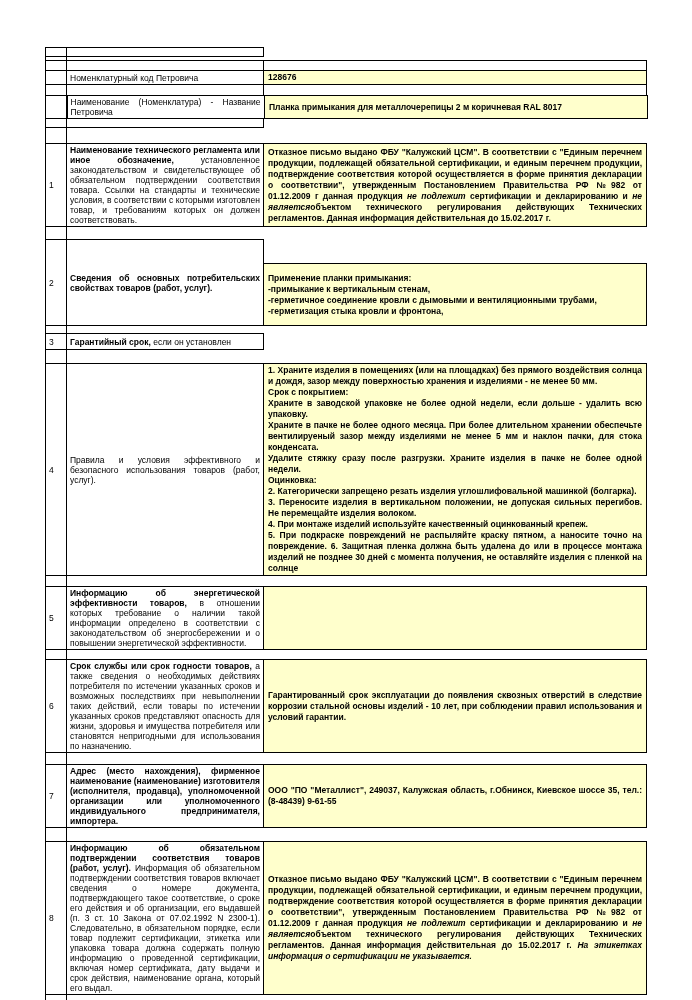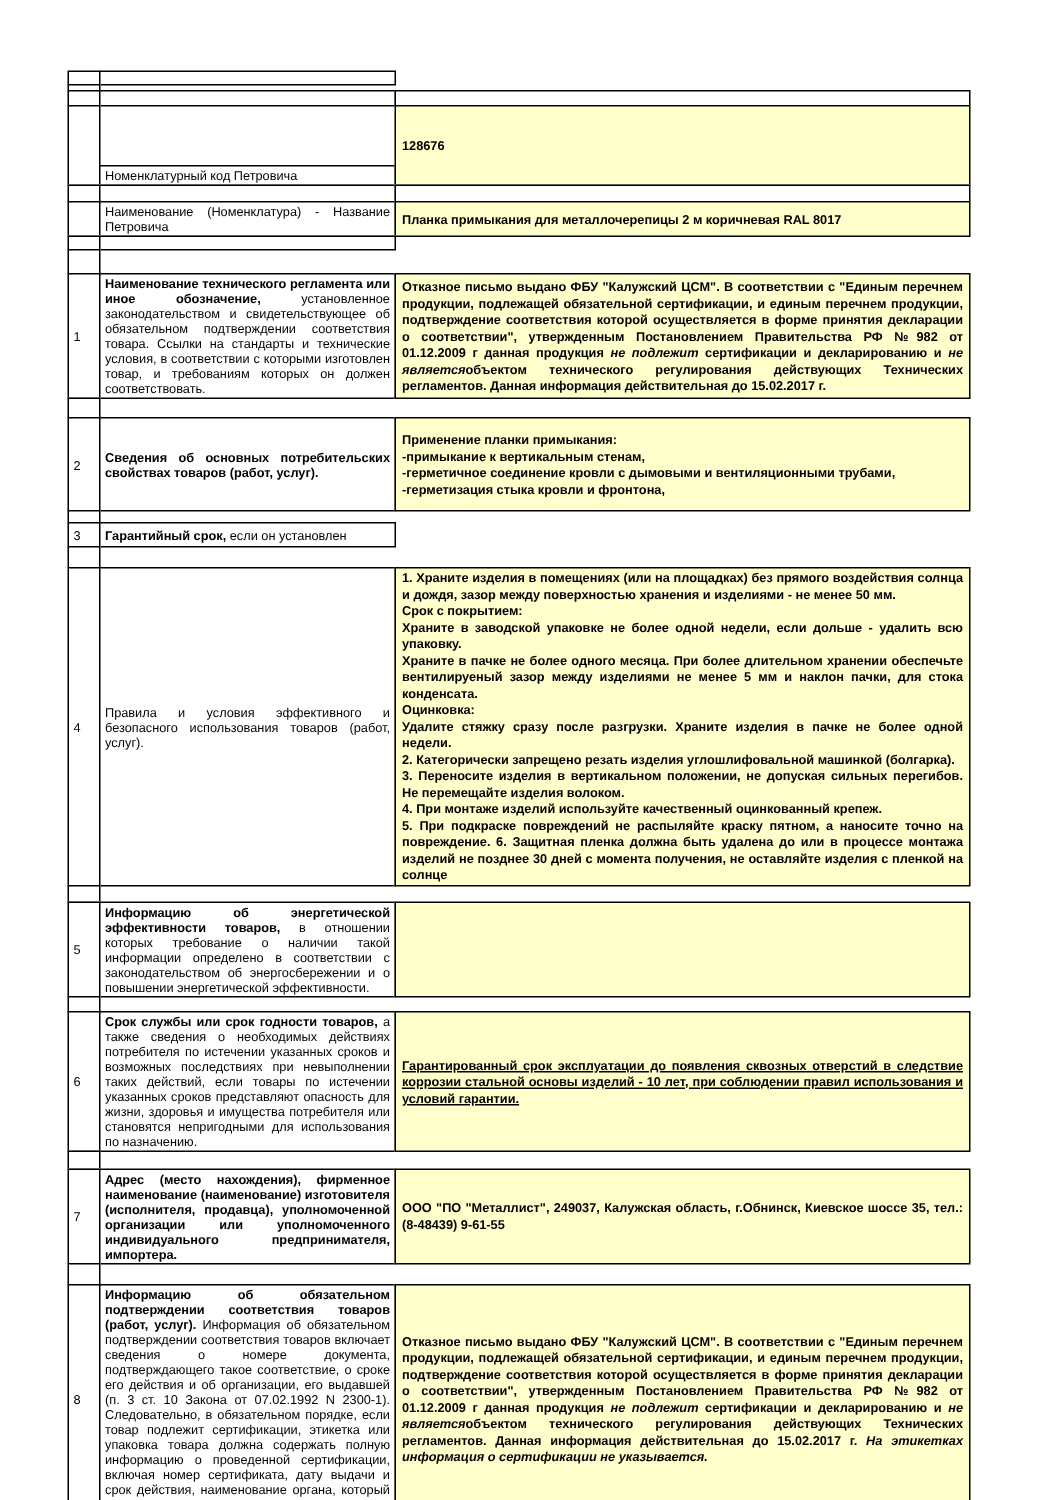--- a/index.html
+++ b/index.html
@@ -64,33 +64,33 @@
     <div class="row" style="min-height: 5px;">
       <div class="cell colA" style="min-height: 5px;"></div>
     </div>
     <div class="row" style="min-height: 11px;">
       <div class="cell colA" style="min-height: 11px;"></div>
       <div class="cell colB" style="min-height: 11px;"></div>
       <div class="cell colC white" style="min-height: 11px;"></div>
     </div>
     <div class="row" style="min-height: 14px;">
       <div class="cell colA" style="min-height: 14px;"></div>
-      <div class="cell colB" style="min-height: 14px; margin-top: 40px;">
+      <div class="cell colB" style="min-height: 14px;">
         <span class="r">Номенклатурный код Петровича</span>
       </div>
       <div class="cell colC yellow" style="min-height: 14px;">
         <span class="b">128676</span>
       </div>
     </div>
     <div class="row" style="min-height: 12px;">
       <div class="cell colA" style="min-height: 12px;"></div>
       <div class="cell colB" style="min-height: 12px;"></div>
       <div class="cell colC white" style="min-height: 12px;"></div>
     </div>
-    <div class="row" style="min-height: 14px;">
+    <div class="row" style="min-height: 14px; justify-content: space-between;">
       <div class="cell colA" style="min-height: 14px;"></div>
       <div class="cell colB" style="min-height: 14px;">
         <span class="r">Наименование (Номенклатура) - Название Петровича</span>
       </div>
       <div class="cell colC yellow" style="min-height: 14px;">
         <span class="b">Планка примыкания для металлочерепицы 2 м коричневая RAL 8017</span>
       </div>
     </div>
     <div class="row" style="min-height: 10px;">
       <div class="cell colA" style="min-height: 10px;"></div>
@@ -109,21 +109,21 @@
       </div>
     </div>
     <div class="row" style="min-height: 14px;">
       <div class="cell colA" style="min-height: 14px;"></div>
     </div>
     <div class="row" style="min-height: 63px;">
       <div class="cell colA" style="min-height: 63px;">2</div>
       <div class="cell colB" style="min-height: 63px;">
         <p><span class="b">Сведения об основных потребительских свойствах товаров (работ, услуг).</span></p>
       </div>
-      <div class="cell colC yellow" style="min-height: 63px;">
+      <div class="cell colC yellow" style="min-height: 63px; margin-top: 24px;">
         <p><span class="b">Применение планки примыкания:</span></p>
         <p><span class="b">-примыкание к вертикальным стенам,</span></p>
         <p><span class="b">-герметичное соединение кровли с дымовыми и вентиляционными трубами,</span></p>
         <p><span class="b">-герметизация стыка кровли и фронтона,</span></p>
       </div>
     </div>
     <div class="row" style="min-height: 9px;">
       <div class="cell colA" style="min-height: 9px;"></div>
     </div>
     <div class="row" style="min-height: 17px;">
@@ -138,22 +138,22 @@
     <div class="row" style="min-height: 157px;">
       <div class="cell colA" style="min-height: 157px;">4</div>
       <div class="cell colB" style="min-height: 157px;">
         <p><span class="r">Правила и условия эффективного и безопасного использования товаров (работ, услуг).</span></p>
       </div>
       <div class="cell colC yellow" style="min-height: 157px;">
         <p><span class="b">1. Храните изделия в помещениях (или на площадках) без прямого воздействия солнца и дождя, зазор между поверхностью хранения и изделиями - не менее 50 мм.</span></p>
         <p><span class="b">Срок с покрытием:</span></p>
         <p><span class="b">Храните в заводской упаковке не более одной недели, если дольше - удалить всю упаковку.</span></p>
         <p><span class="b">Храните в пачке не более одного месяца. При более длительном хранении обеспечьте вентилируеный зазор между изделиями не менее 5 мм и наклон пачки, для стока конденсата.</span></p>
+        <p><span class="b">Удалите стяжку сразу после разгрузки. Храните изделия в пачке не более одной недели.</span></p>
         <p><span class="b">Оцинковка:</span></p>
-        <p><span class="b">Удалите стяжку сразу после разгрузки. Храните изделия в пачке не более одной недели.</span></p>
         <p><span class="b">2. Категорически запрещено резать изделия углошлифовальной машинкой (болгарка).</span></p>
         <p><span class="b">3. Переносите изделия в вертикальном положении, не допуская сильных перегибов. Не перемещайте изделия волоком.</span></p>
         <p><span class="b">4. При монтаже изделий используйте качественный оцинкованный крепеж.</span></p>
         <p><span class="b">5. При подкраске повреждений не распыляйте краску пятном, а наносите точно на повреждение. 6. Защитная пленка должна быть удалена до или в процессе монтажа изделий не позднее 30 дней с момента получения, не оставляйте изделия с пленкой на солнце</span></p>
       </div>
     </div>
     <div class="row" style="min-height: 12px;">
       <div class="cell colA" style="min-height: 12px;"></div>
     </div>
     <div class="row" style="min-height: 55px;">
@@ -164,21 +164,21 @@
       <div class="cell colC yellow" style="min-height: 55px;"></div>
     </div>
     <div class="row" style="min-height: 11px;">
       <div class="cell colA" style="min-height: 11px;"></div>
     </div>
     <div class="row" style="min-height: 85px;">
       <div class="cell colA" style="min-height: 85px;">6</div>
       <div class="cell colB" style="min-height: 85px;">
         <p><span class="b">Срок службы или срок годности товаров,</span><span class="r"> а также сведения о необходимых действиях потребителя по истечении указанных сроков и возможных последствиях при невыполнении таких действий, если товары по истечении указанных сроков представляют опасность для жизни, здоровья и имущества потребителя или становятся непригодными для использования по назначению.</span></p>
       </div>
-      <div class="cell colC yellow" style="min-height: 85px; text-decoration: underline;">
+      <div class="cell colC yellow" style="min-height: 85px;">
         <p><span class="b">Гарантированный срок эксплуатации до появления сквозных отверстий в следствие коррозии стальной основы изделий - 10 лет, при соблюдении правил использования и условий гарантии.</span></p>
       </div>
     </div>
     <div class="row" style="min-height: 13px;">
       <div class="cell colA" style="min-height: 13px;"></div>
     </div>
     <div class="row" style="min-height: 57px;">
       <div class="cell colA" style="min-height: 57px;">7</div>
       <div class="cell colB" style="min-height: 57px;">
         <p><span class="b">Адрес (место нахождения), фирменное наименование (наименование) изготовителя (исполнителя, продавца), уполномоченной организации или уполномоченного индивидуального предпринимателя, импортера.</span></p>

